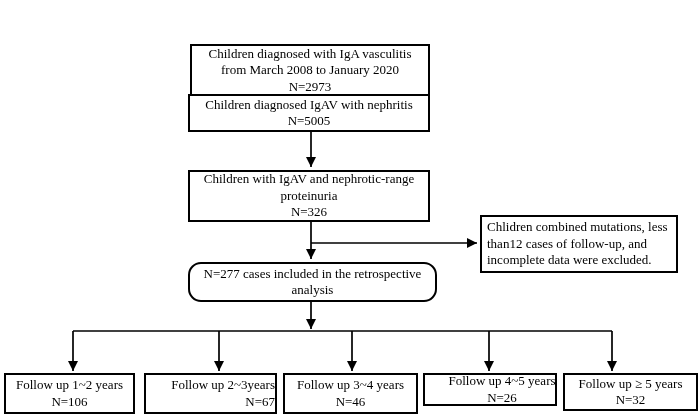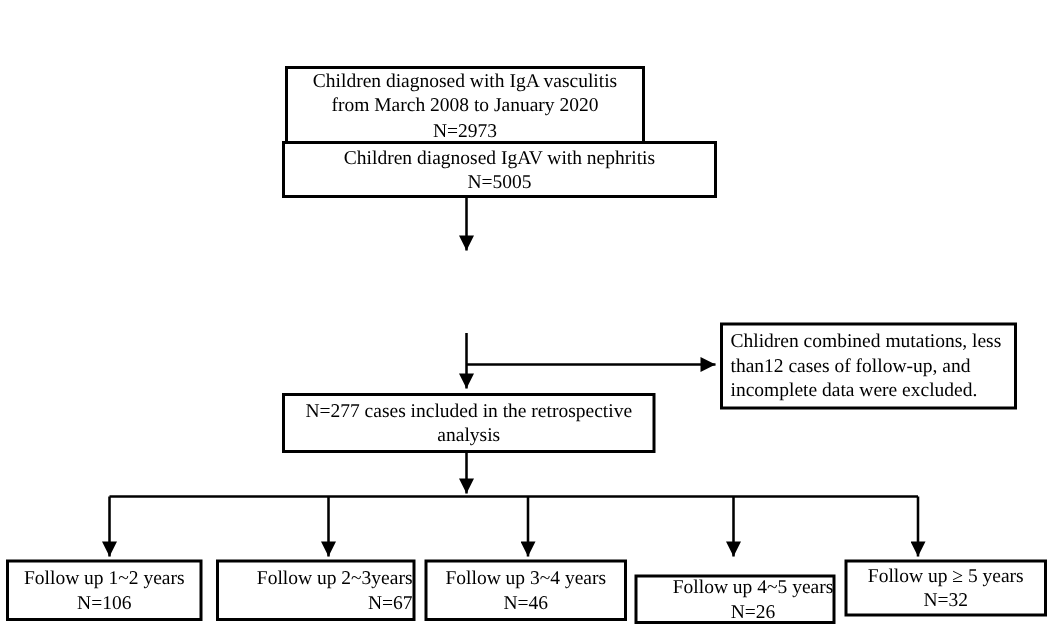--- a/index.html
+++ b/index.html
@@ -37,28 +37,28 @@
     line-height: 1.27;
   }
   .box span { display: block; white-space: nowrap; }
   .box.left-align {
     align-items: flex-start;
     text-align: left;
     padding: 2px 5px;
   }
   
   #node-iga-vasculitis   { left: 190px; top: 7px;   width: 240px; height: 53px; margin-top: 37px; }
-  #node-igav-nephritis   { left: 188px; top: 94px;  width: 290px; height: 38px; }
+  #node-igav-nephritis   { left: 188px; top: 94px;  width: 242px; height: 38px; }
   #node-nephrotic        { left: 188px; top: 170px; width: 242px; height: 52px; }
   #node-excluded         { left: 480px; top: 215px; width: 198px; height: 58px; }
-  #node-included         { left: 188px; top: 262px; width: 249px; height: 40px; }
+  #node-included         { left: 188px; top: 262px; width: 249px; height: 40px; border-radius: 13px; }
   #node-followup-1-2     { left: 4px;   top: 373px; width: 131px; height: 41px; }
   #node-followup-2-3     { left: 144px; top: 373px; width: 133px; height: 41px; align-items: flex-end; }
   #node-followup-3-4     { left: 283px; top: 373px; width: 135px; height: 41px; }
-  #node-followup-4-5     { left: 423px; top: 383px; width: 134px; height: 33px; padding-left: 24px; }
+  #node-followup-4-5     { left: 423px; top: 373px; width: 134px; height: 33px; padding-left: 24px; }
   #node-followup-5-plus  { left: 563px; top: 373px; width: 135px; height: 38px; }
 </style>
 </head>
 <body>
 
 <div class="canvas">
 
   <svg class="connectors" width="700" height="420" viewBox="0 0 700 420" xmlns="http://www.w3.org/2000/svg">
     <defs>
       <marker id="ah" viewBox="0 0 10 10" refX="10" refY="5" markerWidth="11" markerHeight="10" orient="auto" markerUnits="userSpaceOnUse">
@@ -84,20 +84,25 @@
     <span>Children diagnosed with IgA vasculitis</span>
     <span>from March 2008 to January 2020</span>
     <span>N=2973</span>
   </div>
 
   <div class="box" id="node-igav-nephritis">
     <span>Children diagnosed IgAV with nephritis</span>
     <span>N=5005</span>
   </div>
 
+  <div class="box" id="node-nephrotic">
+    <span>Children with IgAV and nephrotic-range</span>
+    <span>proteinuria</span>
+    <span>N=326</span>
+  </div>
 
   <div class="box left-align" id="node-excluded">
     <span>Chlidren combined mutations, less</span>
     <span>than12 cases of follow-up, and</span>
     <span>incomplete data were excluded.</span>
   </div>
 
   <div class="box" id="node-included">
     <span>N=277 cases included in the retrospective</span>
     <span>analysis</span>

